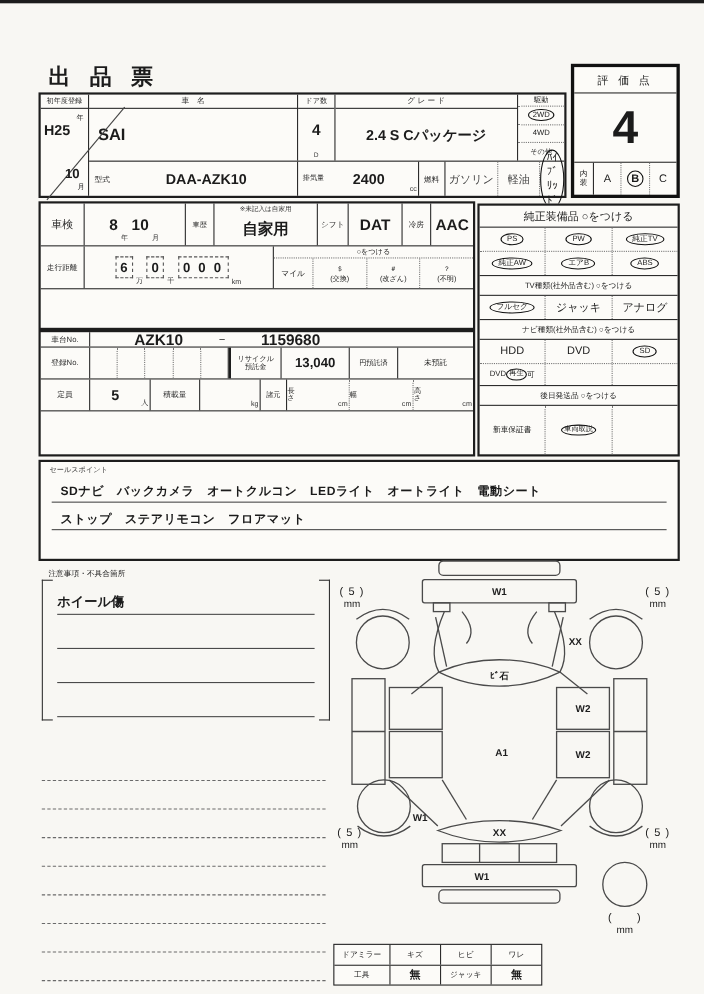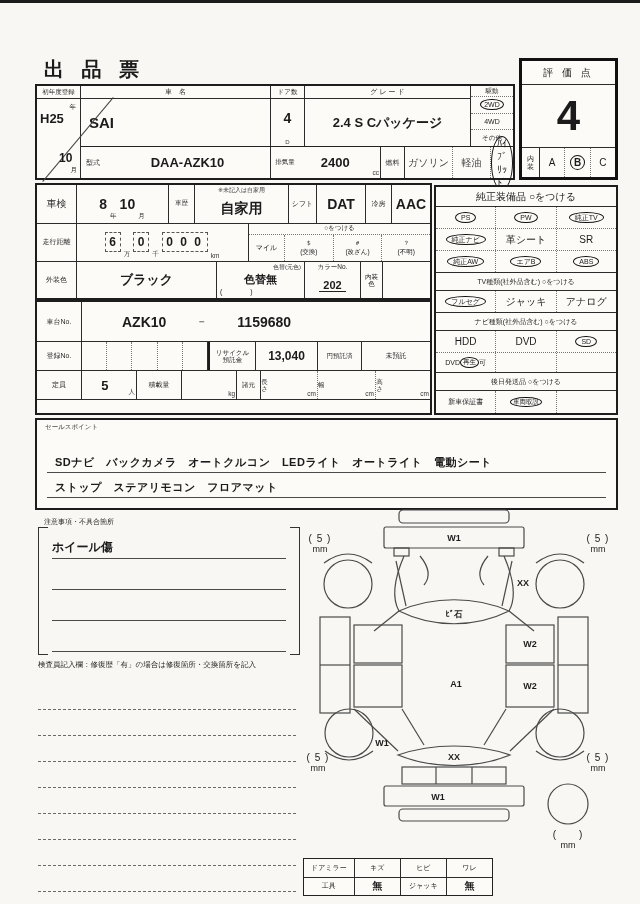--- a/index.html
+++ b/index.html
@@ -157,60 +157,34 @@
               <span style="font-size:6px">＃</span>
               <span class="f6">(改ざん)</span>
             </div>
           <div class="col cen" style="flex:1">
               <span style="font-size:6px">？</span>
               <span class="f6">(不明)</span>
             </div>
         </div>
       </div>
     </div>
-    <div class="flex" style="flex:1">
-      <div class="hdr f7 br" style="width:40px">外装色</div>
-      <div class="cen b f13 br" style="width:140px">ブラック</div>
-      <div class="col br" style="width:88px;padding:1px 3px">
-        <div style="font-size:6px;text-align:right;color:#333">色替(元色)</div>
-        <div class="cen b f11">色替無</div>
-        <div class="f7">(　　　　)</div>
-      </div>
-      <div class="col br" style="width:56px">
-        <div class="cen f6" style="height:11px">カラーNo.</div>
-        <div class="cen" style="flex:1">
-            <span class="b f11" style="border-bottom:1px solid #222;padding:0 4px">202</span>
-          </div>
-      </div>
-      <div class="cen f6 br" style="width:22px">
-          <span class="vtext" style="width:2.2em">内装色</span>
-        </div>
-      <div style="flex:1"></div>
-    </div>
   </div>
 
   <div class="abs col bd2" style="left:434px;top:185px;width:184px;height:230px;background:#fcfbf8">
     <div class="cen f8 bb" style="height:20px">純正装備品 ○をつける</div>
     <div class="flex bbd" style="height:22px">
       <div class="cen brd" style="flex:1">
           <span class="circle f7">PS</span>
         </div>
       <div class="cen brd" style="flex:1">
           <span class="circle f7">PW</span>
         </div>
       <div class="cen" style="flex:1">
           <span class="circle f7">純正TV</span>
         </div>
-    </div>
-    <div class="flex bbd" style="height:22px">
-      <div class="cen brd" style="flex:1">
-          <span class="circle f7">純正ナビ</span>
-        </div>
-      <div class="cen f8 brd" style="flex:1">革シート</div>
-      <div class="cen f8" style="flex:1">SR</div>
     </div>
     <div class="flex bb" style="height:22px">
       <div class="cen brd" style="flex:1">
           <span class="circle f7">純正AW</span>
         </div>
       <div class="cen brd" style="flex:1">
           <span class="circle f7">エアB</span>
         </div>
       <div class="cen" style="flex:1">
           <span class="circle f7">ABS</span>
@@ -245,21 +219,21 @@
     <div class="flex" style="flex:1">
       <div class="cen f7 brd" style="flex:1">新車保証書</div>
       <div class="cen brd" style="flex:1">
           <span class="circle" style="font-size:6.5px;padding:0 2px">車両取説</span>
         </div>
       <div style="flex:1"></div>
     </div>
   </div>
 
   <div class="abs col bd2" style="left:35px;top:300px;width:397px;height:115px;background:#fcfbf8">
-    <div class="flex bb" style="height:40px">
+    <div class="flex bb" style="height:14px">
       <div class="hdr f7 br" style="width:45px">車台No.</div>
       <div class="flex" style="flex:1;align-items:center">
         <span class="b f14" style="margin-left:40px">AZK10</span>
         <span class="f11" style="margin:0 30px">－</span>
         <span class="b f14">1159680</span>
       </div>
     </div>
     <div class="flex bb" style="height:29px">
       <div class="hdr f7 br" style="width:45px">登録No.</div>
       <div class="flex br" style="width:126px">
@@ -305,36 +279,35 @@
             <span class="vtext" style="width:1.1em">高さ</span>
           </span>
         <span style="flex:1"></span>
           <span class="unit">cm</span>
       </div>
     </div>
   </div>
 
   <div class="abs bd2" style="left:35px;top:418px;width:583px;height:92px;background:#fcfbf8">
     <div class="abs f6" style="left:8px;top:3px;color:#333">セールスポイント</div>
-    <div style="padding-top:28px">
+    <div style="padding-top:12px">
       <div class="salesline">SDナビ　バックカメラ　オートクルコン　LEDライト　オートライト　電動シート</div>
       <div class="salesline">ストップ　ステアリモコン　フロアマット</div>
     </div>
   </div>
 
   <div class="abs f7" style="left:44px;top:517px;color:#222">注意事項・不具合箇所</div>
   <div class="abs bracket" style="left:38px;top:527px;width:262px;height:128px">
     <div style="margin:4px 14px 0 14px">
       <div class="uline b f12" style="height:28px;display:flex;align-items:flex-end;padding-bottom:2px">ホイール傷</div>
       <div class="uline" style="height:31px"></div>
       <div class="uline" style="height:31px"></div>
       <div class="uline" style="height:31px"></div>
     </div>
   </div>
-  <div class="abs" style="left:38px;top:660px;width:262px;font-size:7.5px;color:#222">検査員記入欄：修復歴「有」の場合は修復箇所・交換箇所を記入</div>
 
   <div class="abs" style="left:38px;top:684px;width:258px">
     <div class="dline"></div>
       <div class="dline"></div>
       <div class="dline"></div>
     <div class="dline"></div>
       <div class="dline"></div>
       <div class="dline"></div>
     <div class="dline"></div>
       <div class="dline"></div>

